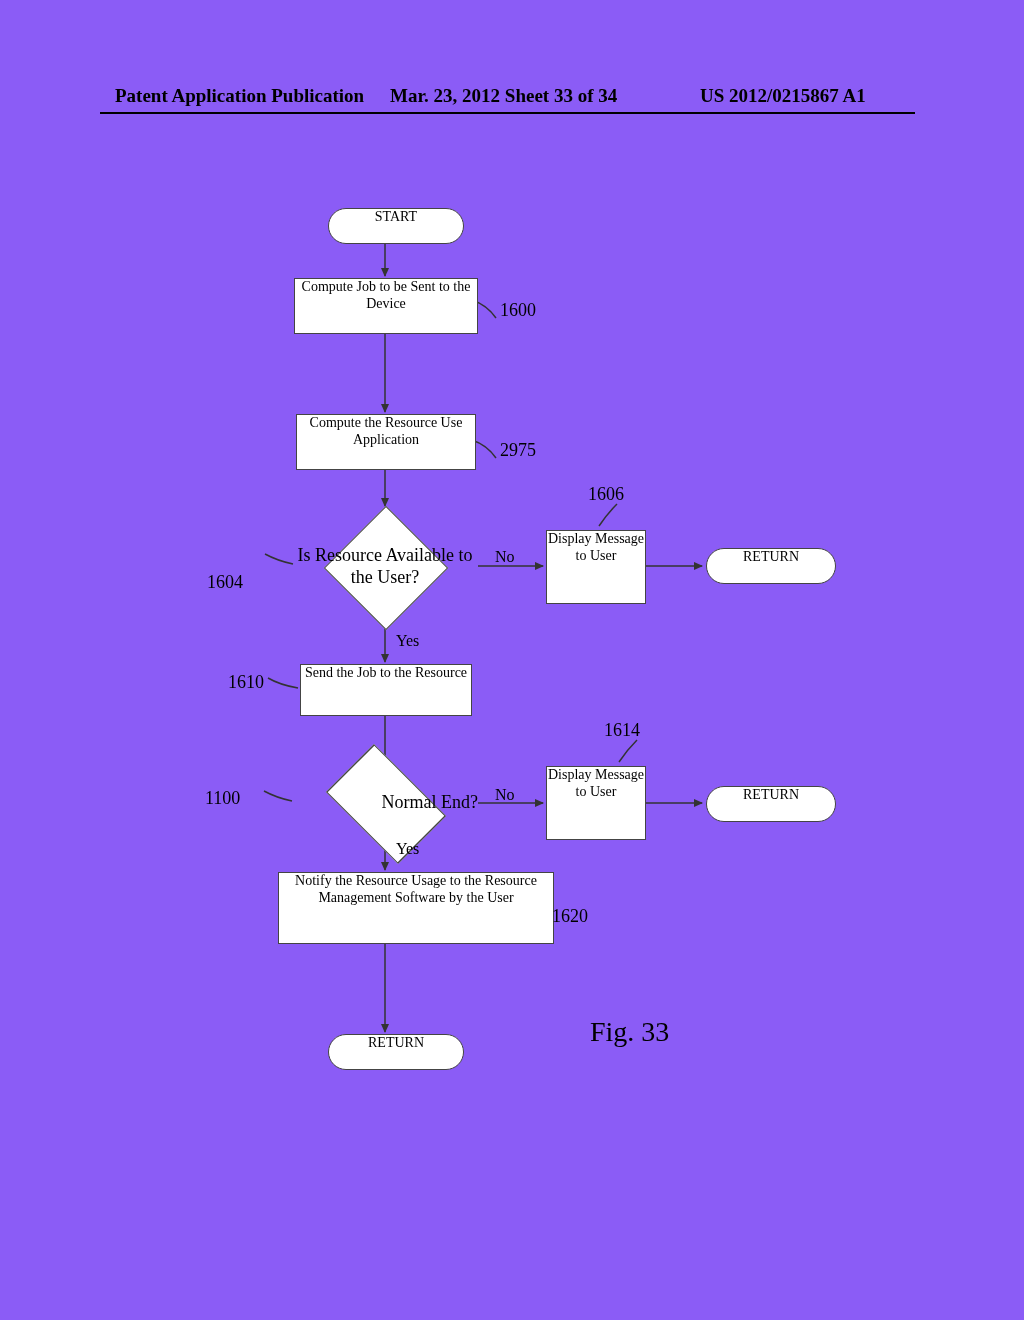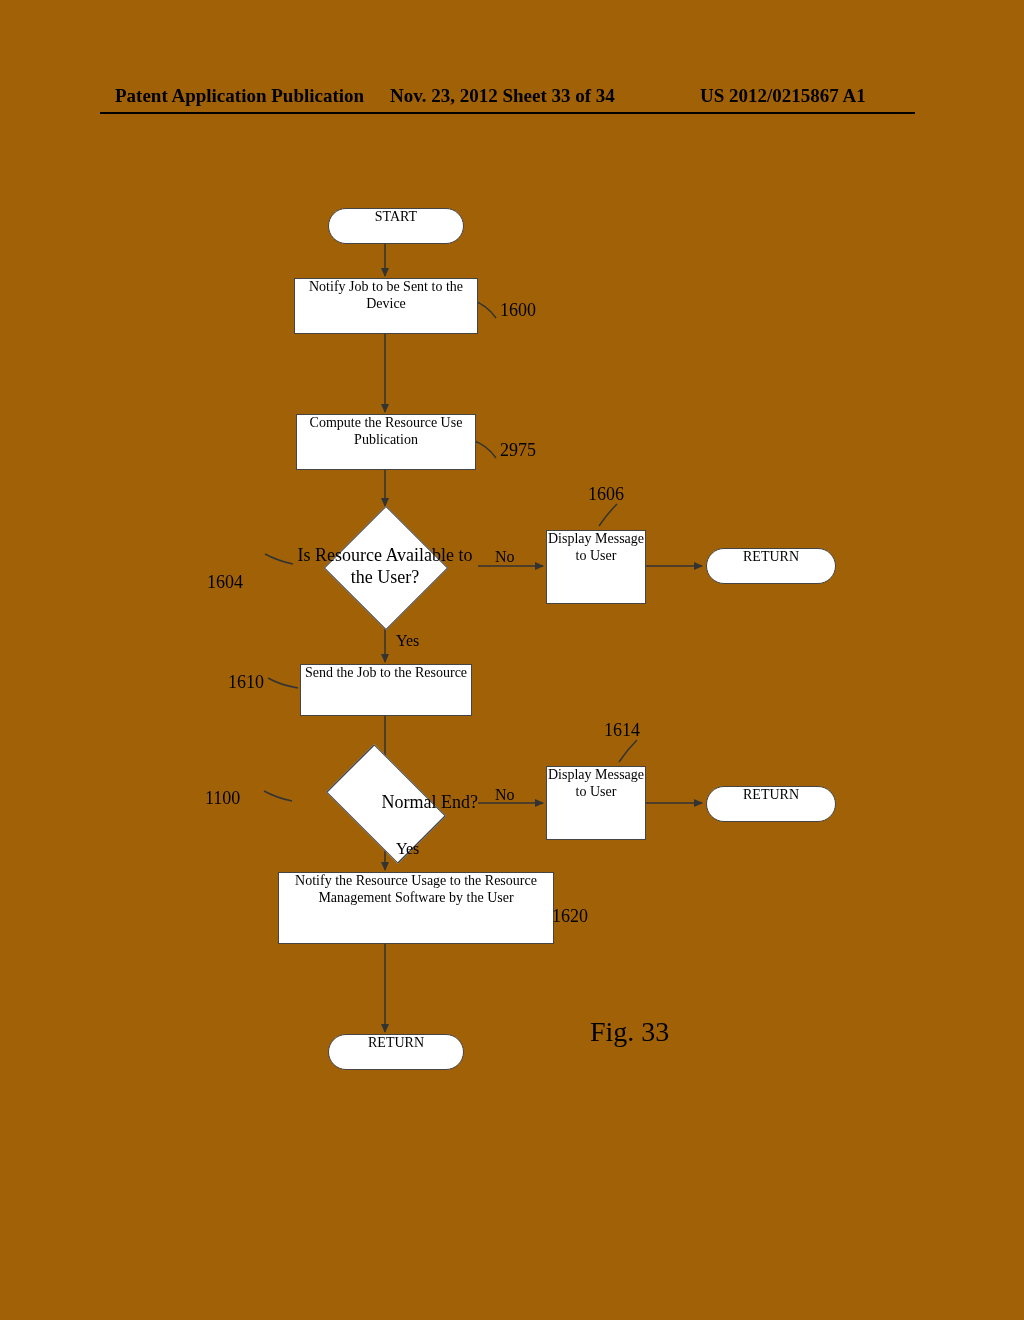--- a/index.html
+++ b/index.html
@@ -6,21 +6,21 @@
     margin: 0;
     padding: 0;
     background: #fff;
     font-family: "Times New Roman", Times, serif;
     color: #000;
   }
   .page {
     width: 1024px;
     height: 1320px;
     position: relative;
-    background: #a16207;
+    background: #8b5cf6;
   }
   .header {
     position: absolute;
     top: 85px;
     left: 0;
     width: 1024px;
     font-size: 19px;
     font-weight: bold;
   }
   .header .left   { position: absolute; left: 115px; }
@@ -95,21 +95,21 @@
     pointer-events: none;
   }
 </style>
 </head>
 <body>
 
 <div class="page">
 
   <div class="header">
     <span class="left">Patent Application Publication</span>
-    <span class="middle">Nov. 23, 2012  Sheet 33 of 34</span>
+    <span class="middle">Mar. 23, 2012  Sheet 33 of 34</span>
     <span class="right">US 2012/0215867 A1</span>
   </div>
   <div class="header-rule"></div>
 
   <svg class="overlay" viewBox="0 0 1024 1320">
     <defs>
       <marker id="arrow" viewBox="0 0 10 10" refX="8" refY="5" markerWidth="7" markerHeight="7" orient="auto-start-reverse">
         <path d="M 0 1 L 9 5 L 0 9 z" fill="#333"></path>
       </marker>
     </defs>
@@ -146,26 +146,26 @@
       <path d="M 292 801 q -15 -3 -28 -10"></path>
       <path d="M 524 908 q 15 5 24 18"></path>
     </g>
   </svg>
 
   <div class="node terminator" style="left:328px; top:208px; width:114px;">
     <span>START</span>
   </div>
 
   <div class="node process" style="left:294px; top:278px; width:182px; height:54px;">
-    <span>Notify Job to be Sent to the Device</span>
+    <span>Compute Job to be Sent to the Device</span>
   </div>
   <span class="ref-label" style="left:500px; top:300px;">1600</span>
 
   <div class="node process" style="left:296px; top:414px; width:178px; height:54px;">
-    <span>Compute the Resource Use Publication</span>
+    <span>Compute the Resource Use Application</span>
   </div>
   <span class="ref-label" style="left:500px; top:440px;">2975</span>
 
   <div class="diamond-wrap" style="left:292px; top:508px; width:186px; height:118px;">
     <div class="diamond" style="left:50px; top:16px; width:86px; height:86px;"></div>
     <div class="diamond-label" style="left:0; top:0; width:186px; height:118px;">
       <span>Is Resource Available to the User?</span>
     </div>
   </div>
   <span class="ref-label" style="left:207px; top:548px;margin-top:24px;">1604</span>

